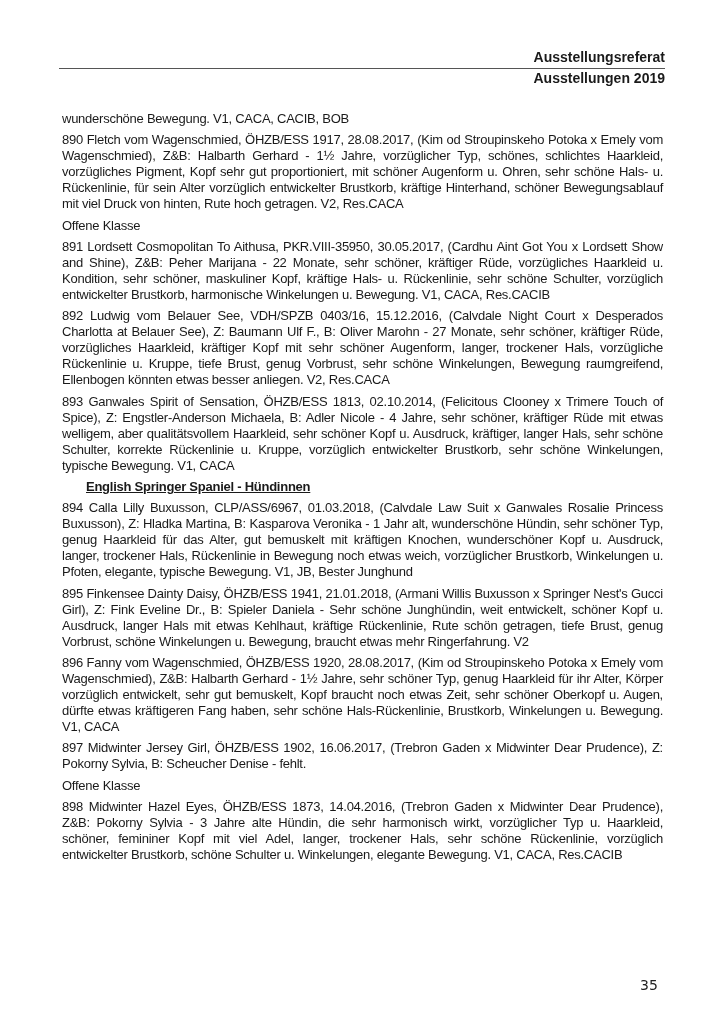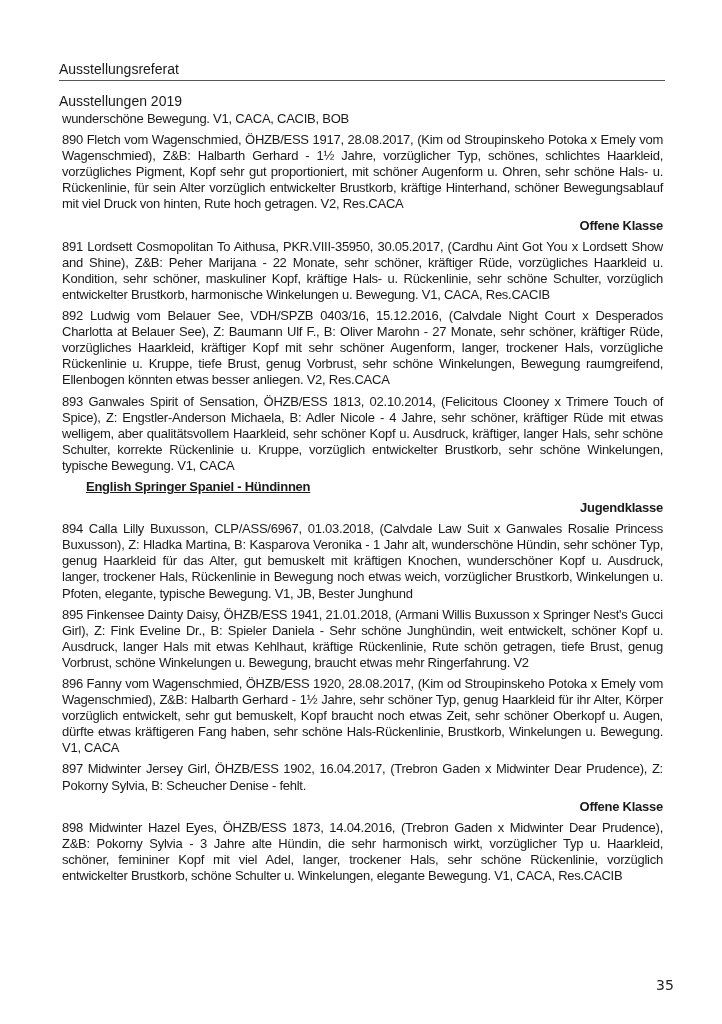--- a/index.html
+++ b/index.html
@@ -1,48 +1,47 @@
 <!DOCTYPE html>
 <html><head>
 <meta charset="utf-8">
 <style>
   html, body { margin: 0; padding: 0; background: #ffffff; }
   body { width: 722px; height: 1024px; position: relative; overflow: hidden;
          font-family: "Liberation Sans", sans-serif; color: #1a1a1a; }
-  .header { position: absolute; left: 59px; width: 606px; top: 60px; text-align: left; }
+  .header { position: absolute; left: 59px; width: 606px; top: 48px; text-align: right; font-weight: bold; }
   .header .line1 { font-size: 14px; line-height: 18px; height: 20px; }
   .header .rule { border-top: 1.3px solid #555; margin: 0; }
-  .header .line2 { font-size: 14px; line-height: 18px; margin-top: 11px; }
+  .header .line2 { font-size: 14px; line-height: 18px; margin-top: 0; }
   .content { position: absolute; left: 62px; width: 601px; top: 111px;
              font-size: 13px; line-height: 16.1px; letter-spacing: -0.25px; }
   .para { text-align: justify; margin: 0 0 5px 0; hyphens: manual; }
-  .heading { font-weight: bold; margin: 0 0 5px 0; text-align: right; }
+  .heading { font-weight: normal; margin: 0 0 5px 0; }
   .section-heading { font-weight: bold; text-decoration: underline; margin: 0 0 5px 0; padding-left: 24px; }
-  .page-number { position: absolute; left: 656px; top: 977px; font-size: 14px; color: #222;
+  .page-number { position: absolute; left: 640px; top: 977px; font-size: 14px; color: #222;
                  font-family: "DejaVu Sans", sans-serif; }
 </style>
 </head>
 <body>
 
 <div class="header">
   <div class="line1">Ausstellungsreferat</div>
   <div class="rule"></div>
   <div class="line2">Ausstellungen 2019</div>
 </div>
 
 <div class="content">
   <p class="para">wunderschöne Bewegung. V1, CACA, CACIB, BOB</p>
   <p class="para">890 Fletch vom Wagenschmied, ÖHZB/ESS 1917, 28.08.2017, (Kim od Stroupinskeho Potoka x Emely vom Wagenschmied), Z&amp;B: Halbarth Gerhard - 1½ Jahre, vorzüglicher Typ, schönes, schlich­tes Haarkleid, vorzügliches Pigment, Kopf sehr gut proportioniert, mit schöner Augenform u. Ohren, sehr schöne Hals- u. Rückenlinie, für sein Alter vorzüglich entwickelter Brustkorb, kräftige Hinter­hand, schöner Bewegungsablauf mit viel Druck von hinten, Rute hoch getragen. V2, Res.CACA</p>
   <div class="heading">Offene Klasse</div>
   <p class="para">891 Lordsett Cosmopolitan To Aithusa, PKR.VIII-35950, 30.05.2017, (Cardhu Aint Got You x Lordsett Show and Shine), Z&amp;B: Peher Marijana - 22 Monate, sehr schöner, kräftiger Rüde, vorzügli­ches Haarkleid u. Kondition, sehr schöner, maskuliner Kopf, kräftige Hals- u. Rückenlinie, sehr schöne Schulter, vorzüglich entwickelter Brustkorb, harmonische Winkelungen u. Bewegung. V1, CACA, Res.CACIB</p>
   <p class="para">892 Ludwig vom Belauer See, VDH/SPZB 0403/16, 15.12.2016, (Calvdale Night Court x Desperados Charlotta at Belauer See), Z: Baumann Ulf F., B: Oliver Marohn - 27 Monate, sehr schöner, kräftiger Rüde, vorzügliches Haarkleid, kräftiger Kopf mit sehr schöner Augenform, langer, trockener Hals, vorzügliche Rückenlinie u. Kruppe, tiefe Brust, genug Vorbrust, sehr schöne Winkelungen, Bewe­gung raumgreifend, Ellenbogen könnten etwas besser anliegen. V2, Res.CACA</p>
   <p class="para">893 Ganwales Spirit of Sensation, ÖHZB/ESS 1813, 02.10.2014, (Felicitous Clooney x Trimere Touch of Spice), Z: Engstler-Anderson Michaela, B: Adler Nicole - 4 Jahre, sehr schöner, kräftiger Rüde mit etwas welligem, aber qualitätsvollem Haarkleid, sehr schöner Kopf u. Ausdruck, kräftiger, langer Hals, sehr schöne Schulter, korrekte Rückenlinie u. Kruppe, vorzüglich entwickelter Brust­korb, sehr schöne Winkelungen, typische Bewegung. V1, CACA</p>
   <div class="section-heading">English Springer Spaniel - Hündinnen</div>
-  <div class="heading">Jugendklasse</div>
   <p class="para">894 Calla Lilly Buxusson, CLP/ASS/6967, 01.03.2018, (Calvdale Law Suit x Ganwales Rosalie Princess Buxusson), Z: Hladka Martina, B: Kasparova Veronika - 1 Jahr alt, wunderschöne Hündin, sehr schöner Typ, genug Haarkleid für das Alter, gut bemuskelt mit kräftigen Knochen, wunderschö­ner Kopf u. Ausdruck, langer, trockener Hals, Rückenlinie in Bewegung noch etwas weich, vorzügli­cher Brustkorb, Winkelungen u. Pfoten, elegante, typische Bewegung. V1, JB, Bester Junghund</p>
   <p class="para">895 Finkensee Dainty Daisy, ÖHZB/ESS 1941, 21.01.2018, (Armani Willis Buxusson x Springer Nest's Gucci Girl), Z: Fink Eveline Dr., B: Spieler Daniela - Sehr schöne Junghündin, weit entwickelt, schöner Kopf u. Ausdruck, langer Hals mit etwas Kehlhaut, kräftige Rückenlinie, Rute schön getra­gen, tiefe Brust, genug Vorbrust, schöne Winkelungen u. Bewegung, braucht etwas mehr Ringerfah­rung. V2</p>
   <p class="para">896 Fanny vom Wagenschmied, ÖHZB/ESS 1920, 28.08.2017, (Kim od Stroupinskeho Potoka x Emely vom Wagenschmied), Z&amp;B: Halbarth Gerhard - 1½ Jahre, sehr schöner Typ, genug Haarkleid für ihr Alter, Körper vorzüglich entwickelt, sehr gut bemuskelt, Kopf braucht noch etwas Zeit, sehr schöner Oberkopf u. Augen, dürfte etwas kräftigeren Fang haben, sehr schöne Hals-Rückenlinie, Brustkorb, Winkelungen u. Bewegung. V1, CACA</p>
-  <p class="para">897 Midwinter Jersey Girl, ÖHZB/ESS 1902, 16.04.2017, (Trebron Gaden x Midwinter Dear Pruden­ce), Z: Pokorny Sylvia, B: Scheucher Denise - fehlt.</p>
+  <p class="para">897 Midwinter Jersey Girl, ÖHZB/ESS 1902, 16.06.2017, (Trebron Gaden x Midwinter Dear Pruden­ce), Z: Pokorny Sylvia, B: Scheucher Denise - fehlt.</p>
   <div class="heading">Offene Klasse</div>
   <p class="para">898 Midwinter Hazel Eyes, ÖHZB/ESS 1873, 14.04.2016, (Trebron Gaden x Midwinter Dear Pru­dence), Z&amp;B: Pokorny Sylvia - 3 Jahre alte Hündin, die sehr harmonisch wirkt, vorzüglicher Typ u. Haarkleid, schöner, femininer Kopf mit viel Adel, langer, trockener Hals, sehr schöne Rückenlinie, vorzüglich entwickelter Brustkorb, schöne Schulter u. Winkelungen, elegante Bewegung. V1, CACA, Res.CACIB</p>
 </div>
 
 <div class="page-number">35</div>
 
 </body></html>

